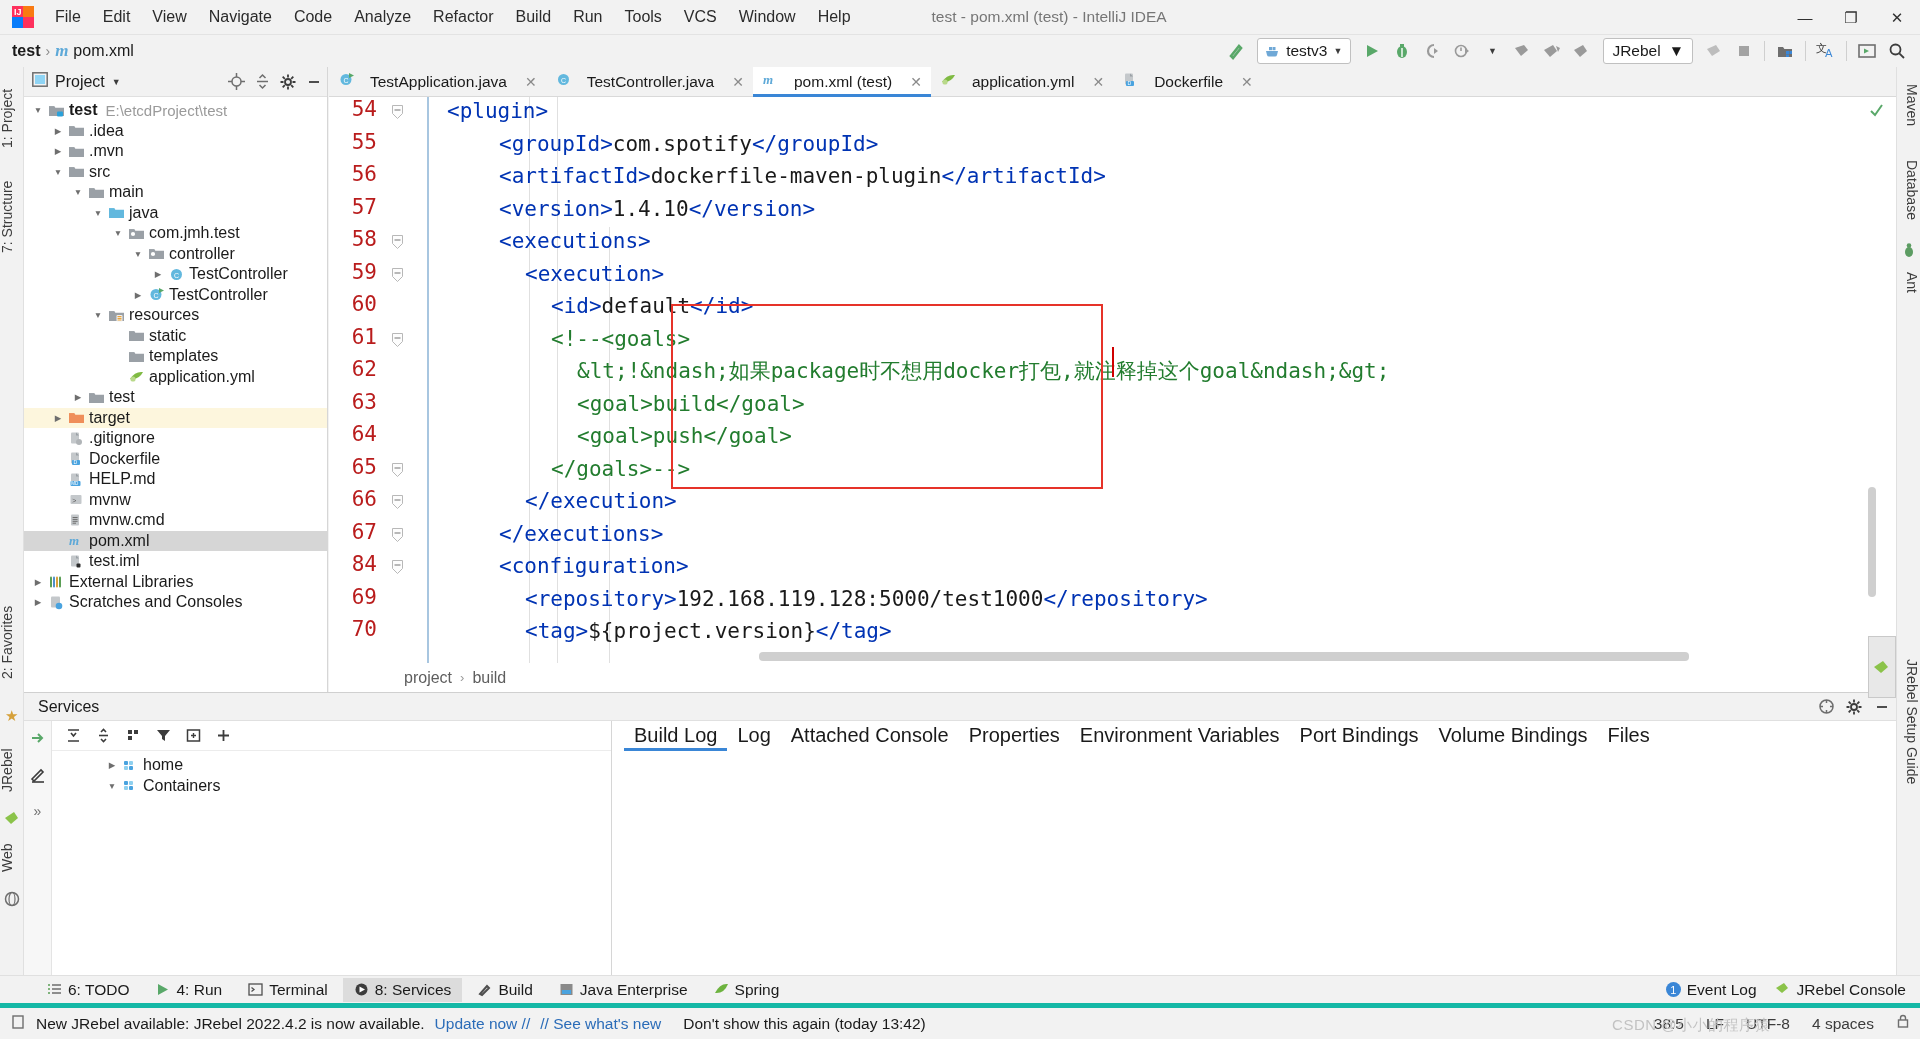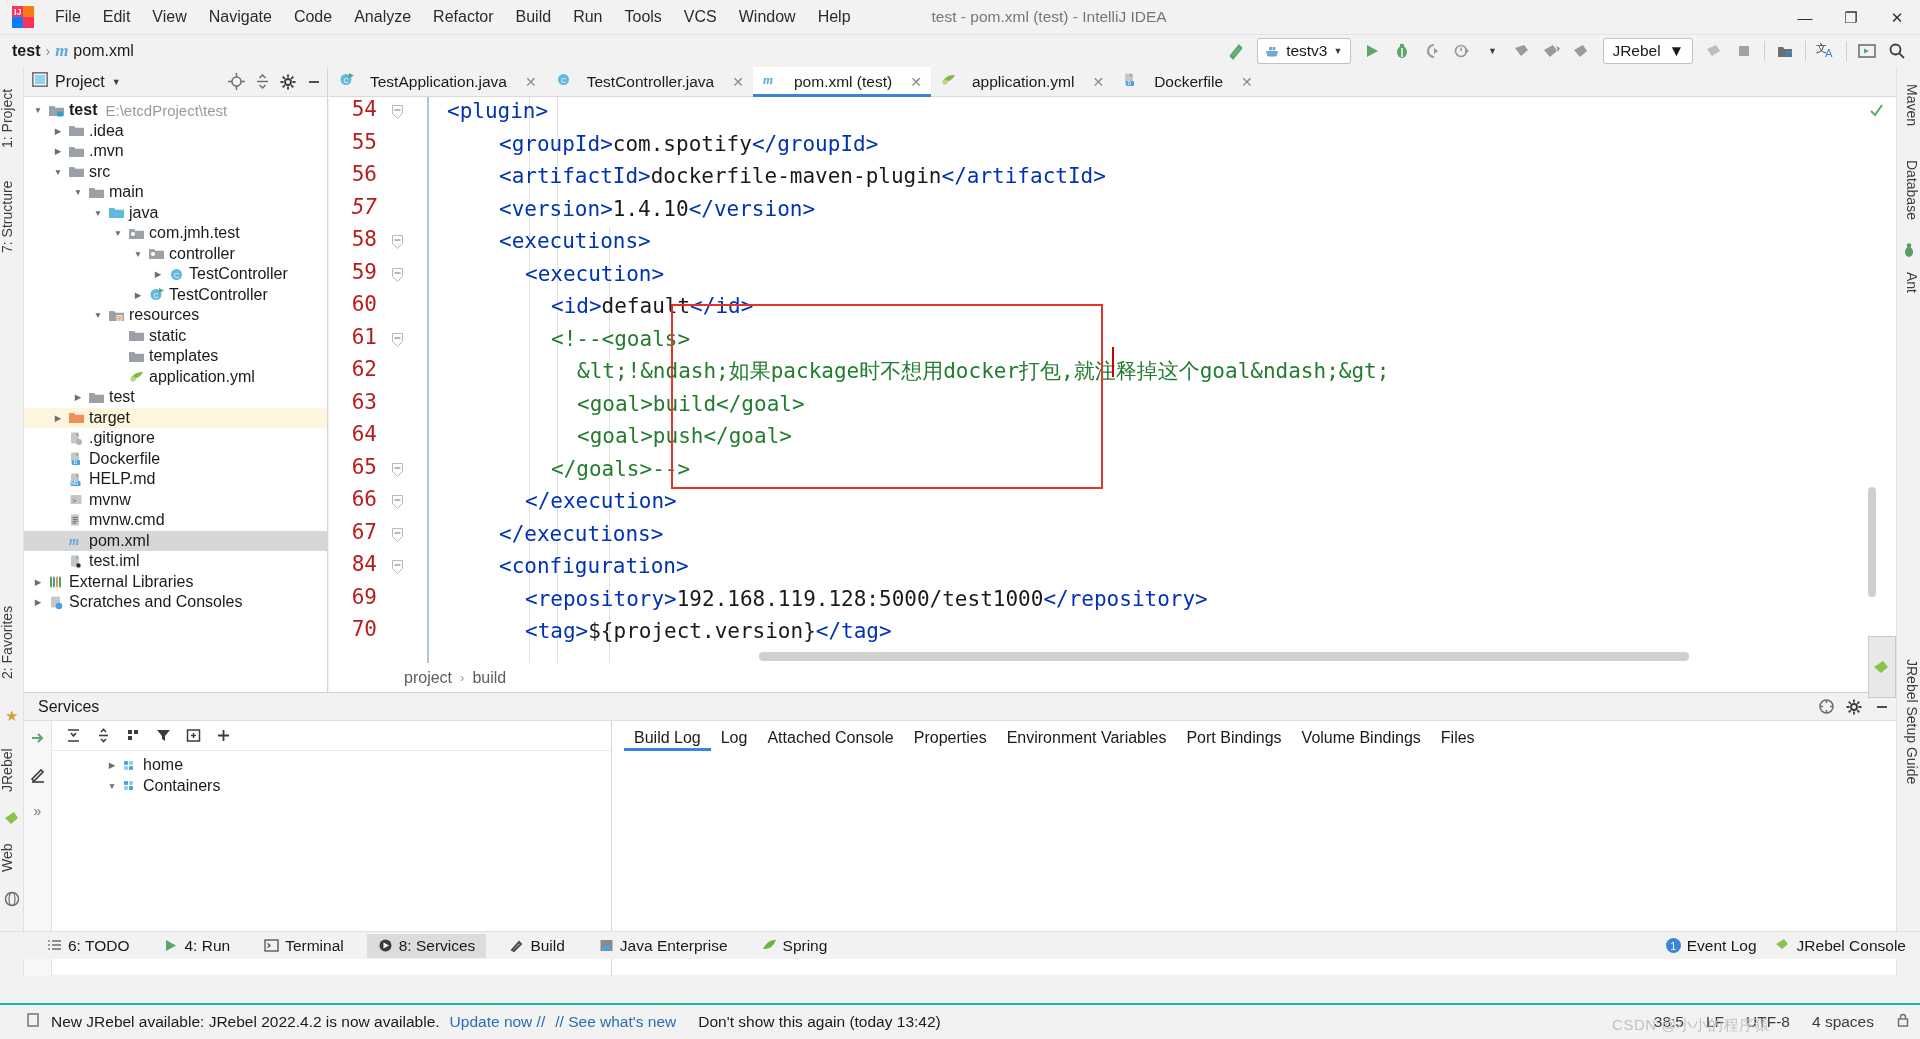--- a/index.html
+++ b/index.html
@@ -134,37 +134,37 @@
   .svc-head .spacer{ flex:1; }
   .svc-hb{ width:28px;height:26px;display:flex;align-items:center;justify-content:center;}
   .svc-body{ display:flex; height:255px;}
   .svc-rail{ width:28px; background:#f7f7f7; border-right:1px solid #e4e4e4; padding-top:8px; display:flex; flex-direction:column; align-items:center; gap:14px;}
   .svc-left{ width:560px; border-right:1px solid #d6d6d6; }
   .svc-tools{ height:30px; display:flex; align-items:center; gap:4px; padding-left:8px; border-bottom:1px solid #ececec;}
   .stbtn{ width:26px;height:24px; display:flex; align-items:center; justify-content:center;}
   .svc-tree{ font-size:16px; padding-top:4px;}
   .svc-right{ flex:1; }
   .svc-tabs{ height:30px; display:flex; align-items:flex-end; gap:0px; padding-left:12px;}
-  .vtab2{ padding:4px 10px; font-size:16px; position:relative;}
+  .vtab2{ padding:4px 10px; font-size:20px; position:relative;}
   .vtab2.active::after{content:"";position:absolute;left:0;right:0;bottom:0;height:3px;background:#3a86d6;}
   .svc-console{ padding:12px 0 0 14px; font-family:"DejaVu Sans Mono", monospace; font-size:23px; color:#1a1a1a;}
 
   
   .bottombar{
-    position:absolute; left:0; top:931px; width:1920px; height:28px;
-    background:#f2f2f2; display:flex; align-items:center; padding-left:36px; gap:12px;
+    position:absolute; left:0; top:975px; width:1920px; height:28px;
+    background:#f2f2f2; display:flex; align-items:center; padding-left:36px; gap:4px;
     border-top:1px solid #e0e0e0;
   }
   .btab{ display:flex; align-items:center; gap:6px; padding:3px 11px; font-size:15.5px;}
   .btab.active{ background:#dcdcdc; }
   .bottombar .rightside{ position:absolute; right:14px; display:flex; align-items:center; gap:18px; font-size:15.5px;}
   .statusbar{
     position:absolute; left:0; top:1003px; width:1920px; height:36px;
-    background:#f2f2f2; display:flex; align-items:center; padding-left:25px; gap:10px;
-    font-size:15.5px; color:#1a1a1a; border-top:2px solid #14b8a6;
+    background:#f2f2f2; display:flex; align-items:center; padding-left:10px; gap:10px;
+    font-size:15.5px; color:#1a1a1a; border-top:5px solid #14b8a6;
   }
   .statusbar .rightside{ position:absolute; right:10px; display:flex; align-items:center; gap:22px; color:#3c3c3c;}
   .wm{ position:absolute; right:150px; bottom:4px; font-size:15px; color:#c2c2c2; letter-spacing:0.5px;}
   .badge-num{
     display:inline-flex;align-items:center;justify-content:center;
     width:15px;height:15px;border-radius:50%;background:#3a86d6;color:#fff;font-size:11px;
   }
   .jr-tab{
     position:absolute; right:24px; top:636px; width:28px; height:62px;
     background:#e8e8e8; border:1px solid #c9c9c9; display:flex;align-items:center;justify-content:center;
@@ -704,21 +704,21 @@
 
     <div class="code-area">
       <div class="gutter" id="gutter">
           <div class="ln" style="top: 0px;">54</div>
           <div class="foldmark" style="top: 8px;"><svg width="13" height="15" viewBox="0 0 13 15">
               <path d="M1.5 0.5h10v8l-5 5l-5-5z" fill="#fdfdfd" stroke="#b8b8b8" stroke-width="1"></path>
               <path d="M3.5 5h6" stroke="#8a8a8a" stroke-width="1.2"></path>
             </svg></div>
           <div class="ln" style="top: 32.5px;">55</div>
           <div class="ln" style="top: 65px;">56</div>
-          <div class="ln" style="top: 97.5px; font-style: italic;">57</div>
+          <div class="ln" style="top: 97.5px;">57</div>
           <div class="ln" style="top: 130px;">58</div>
           <div class="foldmark" style="top: 138px;"><svg width="13" height="15" viewBox="0 0 13 15">
               <path d="M1.5 0.5h10v8l-5 5l-5-5z" fill="#fdfdfd" stroke="#b8b8b8" stroke-width="1"></path>
               <path d="M3.5 5h6" stroke="#8a8a8a" stroke-width="1.2"></path>
             </svg></div>
           <div class="ln" style="top: 162.5px;">59</div>
           <div class="foldmark" style="top: 170.5px;"><svg width="13" height="15" viewBox="0 0 13 15">
               <path d="M1.5 0.5h10v8l-5 5l-5-5z" fill="#fdfdfd" stroke="#b8b8b8" stroke-width="1"></path>
               <path d="M3.5 5h6" stroke="#8a8a8a" stroke-width="1.2"></path>
             </svg></div>

